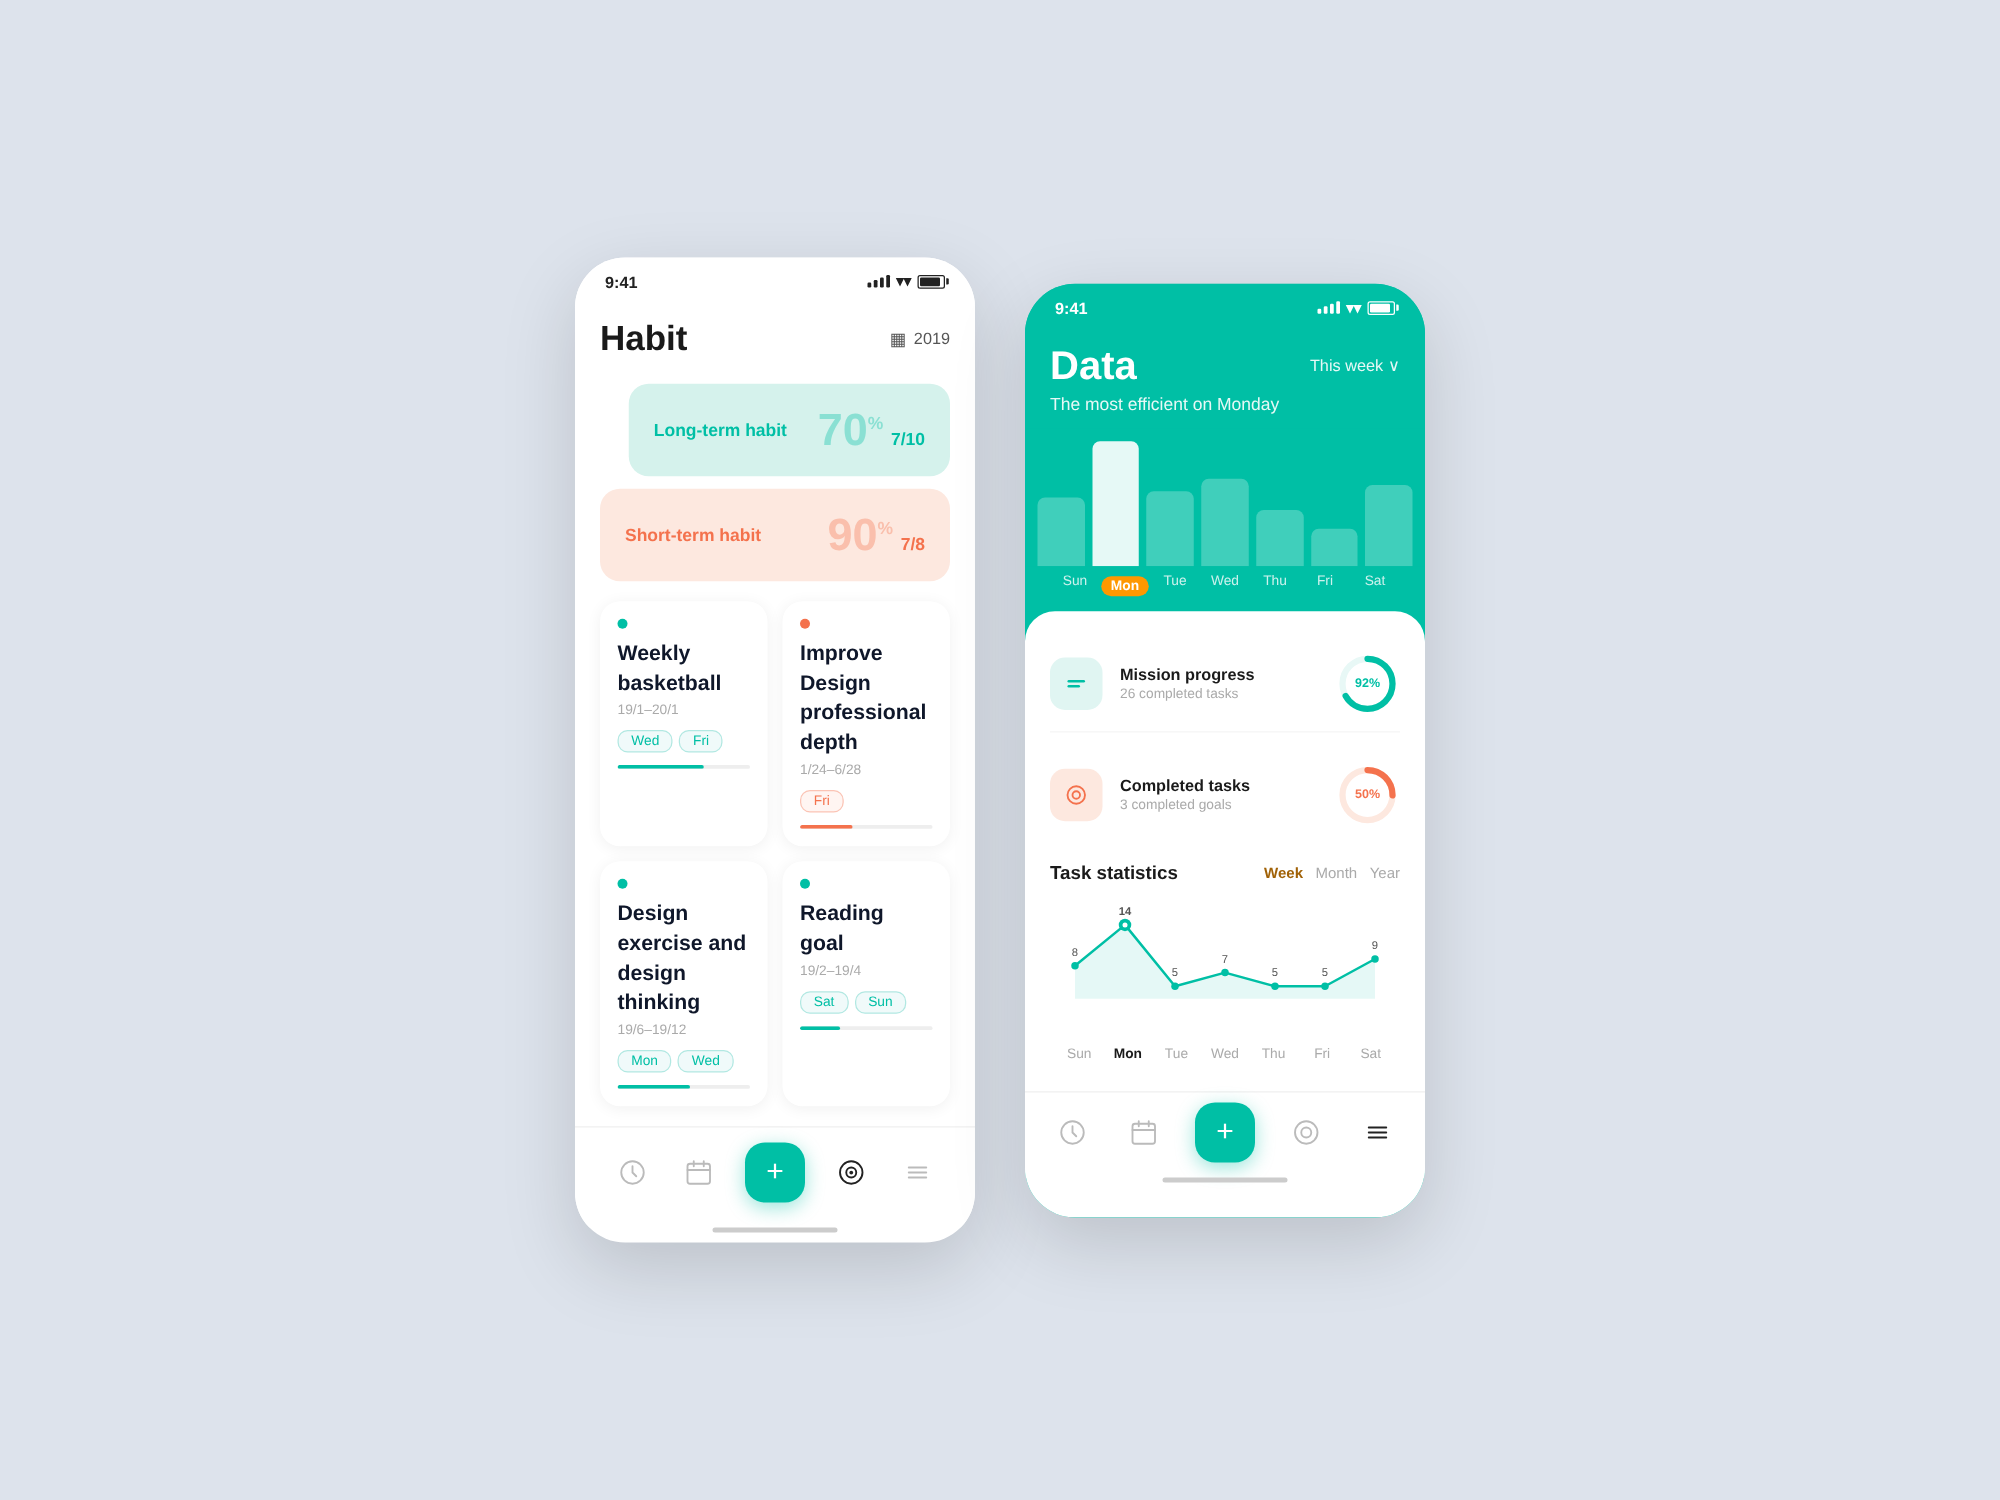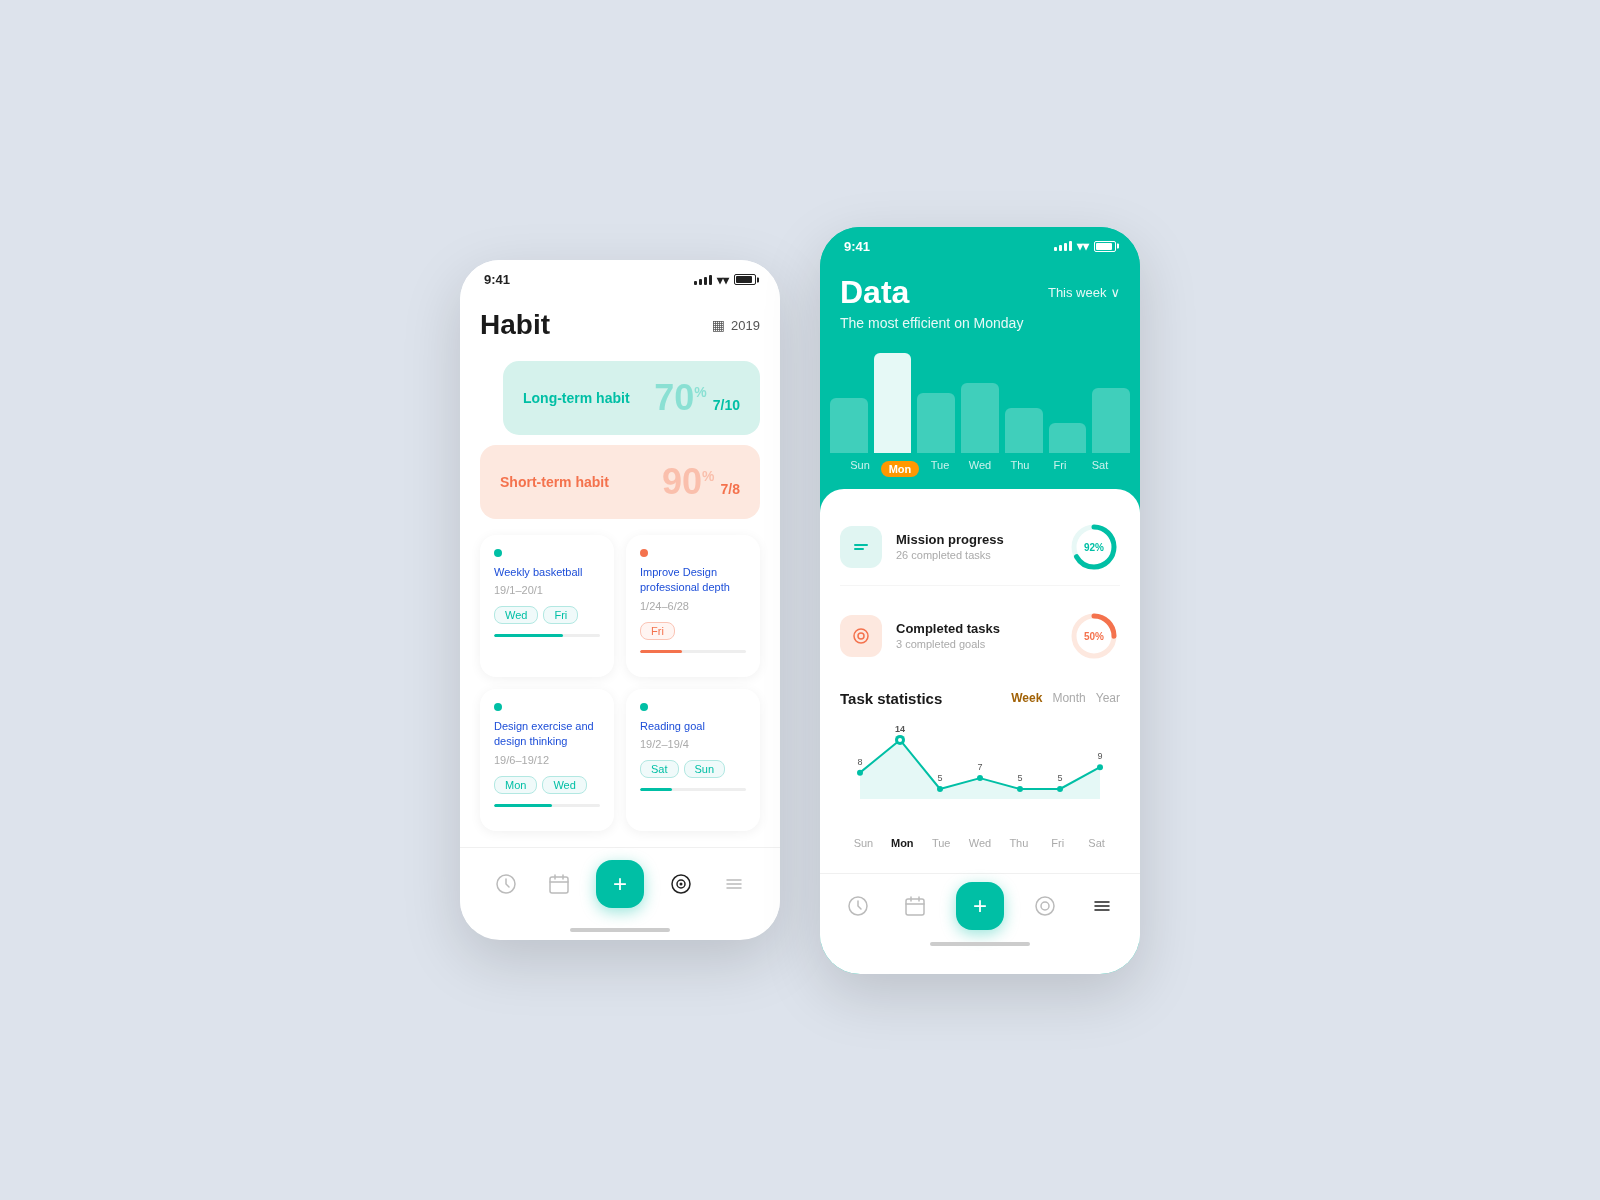--- a/index.html
+++ b/index.html
@@ -148,23 +148,23 @@
     }
     .task-dot {
       width: 8px;
       height: 8px;
       border-radius: 50%;
       margin-bottom: 8px;
     }
     .task-dot.teal { background: #00bfa5; }
     .task-dot.orange { background: #f4724d; }
     .task-name {
-      font-size: 11px;
-      font-weight: 400;
-      color: #1d4ed8;
+      font-size: 17px;
+      font-weight: 700;
+      color: #0f172a;
       line-height: 1.4;
       margin-bottom: 4px;
     }
     .task-date {
       font-size: 11px;
       color: #aaa;
       margin-bottom: 10px;
     }
     .task-tags {
       display: flex;

